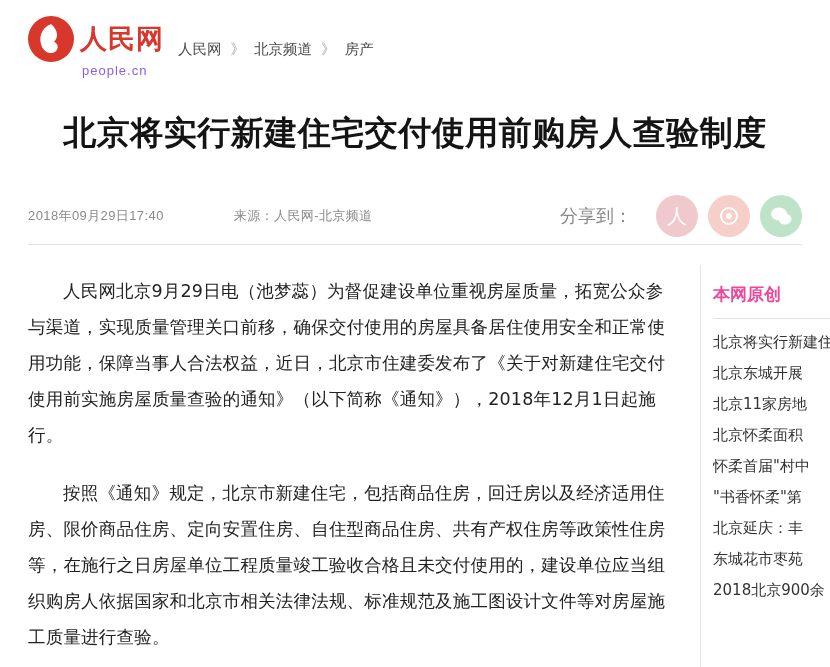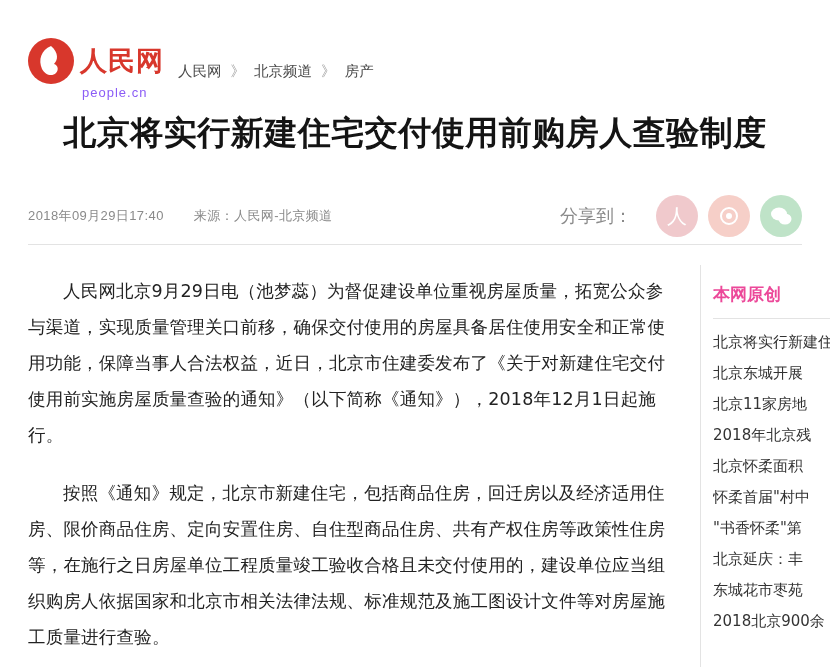--- a/index.html
+++ b/index.html
@@ -14,21 +14,21 @@
     position: relative;
     width: 830px;
     height: 667px;
     background: #fff;
   }
 
   
   .header {
     display: flex;
     align-items: flex-start;
-    padding: 38px 0 0 28px;
+    padding: 16px 0 0 28px;
     height: 96px;
   }
   .logo {
     width: 150px;
     display: flex;
     flex-direction: column;
     align-items: flex-start;
   }
   .logo-top {
     display: flex;
@@ -102,20 +102,21 @@
   }
 
   
   .meta {
     margin: 40px 28px 0 28px;
     display: flex;
     align-items: center;
     font-size: 13px;
     color: #8a8a8a;
     height: 40px;
+    gap: 40px;
   }
   .meta .date { letter-spacing: 0.4px; }
   .meta .source { margin-left: 30px; letter-spacing: 0.4px; }
   .meta .share-wrap {
     margin-left: auto;
     display: flex;
     align-items: center;
   }
   .share-label { font-size: 18px; color: #8a8a8a; margin-right: 14px; }
   .share-icon {
@@ -245,21 +246,20 @@
       <p>按照《通知》规定，北京市新建住宅，包括商品住房，回迁房以及经济适用住房、限价商品住房、定向安置住房、自住型商品住房、共有产权住房等政策性住房等，在施行之日房屋单位工程质量竣工验收合格且未交付使用的，建设单位应当组织购房人依据国家和北京市相关法律法规、标准规范及施工图设计文件等对房屋施工质量进行查验。</p>
     </div>
 
     <div class="rail">
       <div class="rail-title">本网原创</div>
       <div class="rail-rule"></div>
       <ul class="rail-list">
         <li>北京将实行新建住宅</li>
         <li>北京东城开展</li>
         <li>北京11家房地</li>
-        <li>2018年北京残</li>
         <li>北京怀柔面积</li>
         <li>怀柔首届"村中</li>
         <li>"书香怀柔"第</li>
         <li>北京延庆：丰</li>
         <li>东城花市枣苑</li>
         <li>2018北京900余</li>
       </ul>
     </div>
   </div>
 

